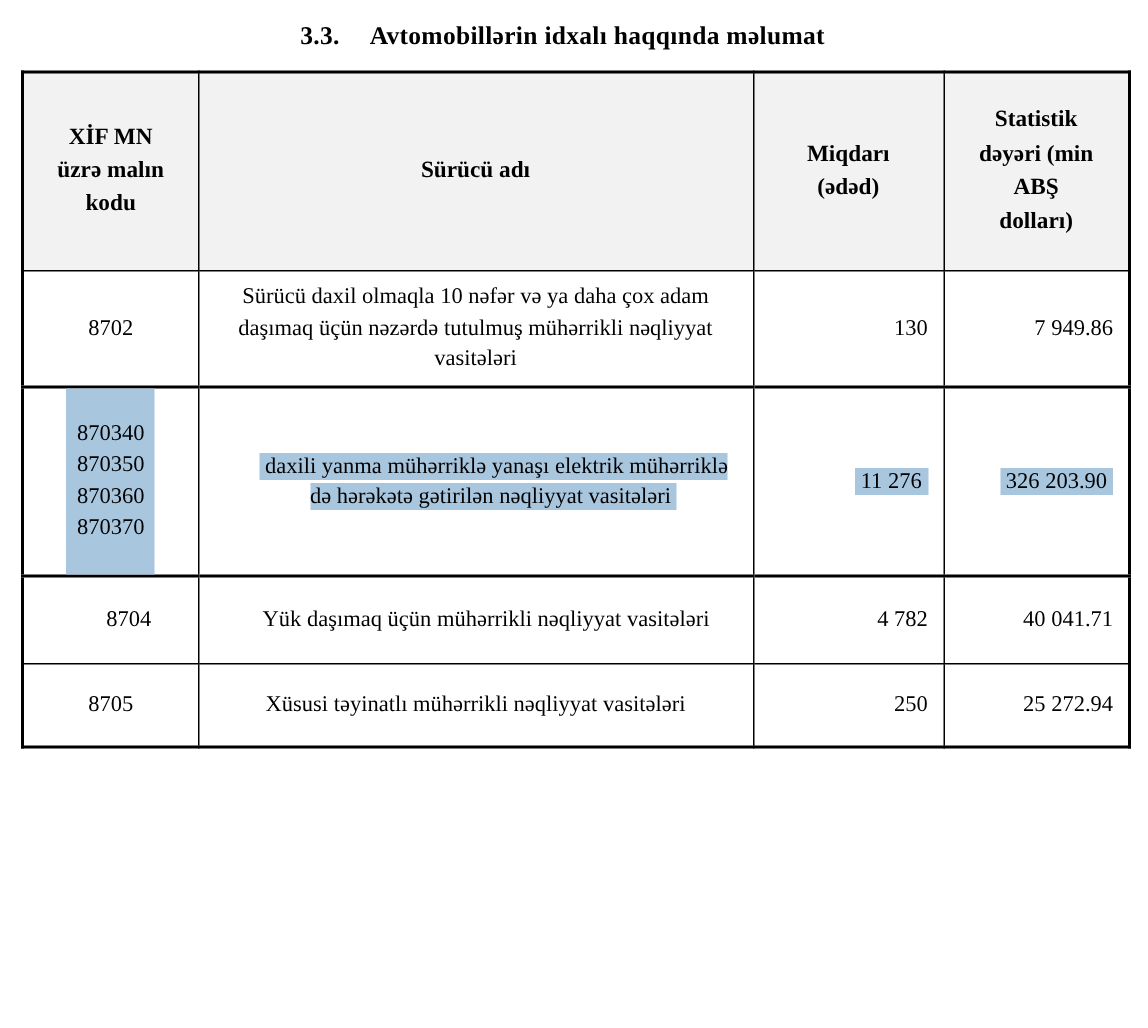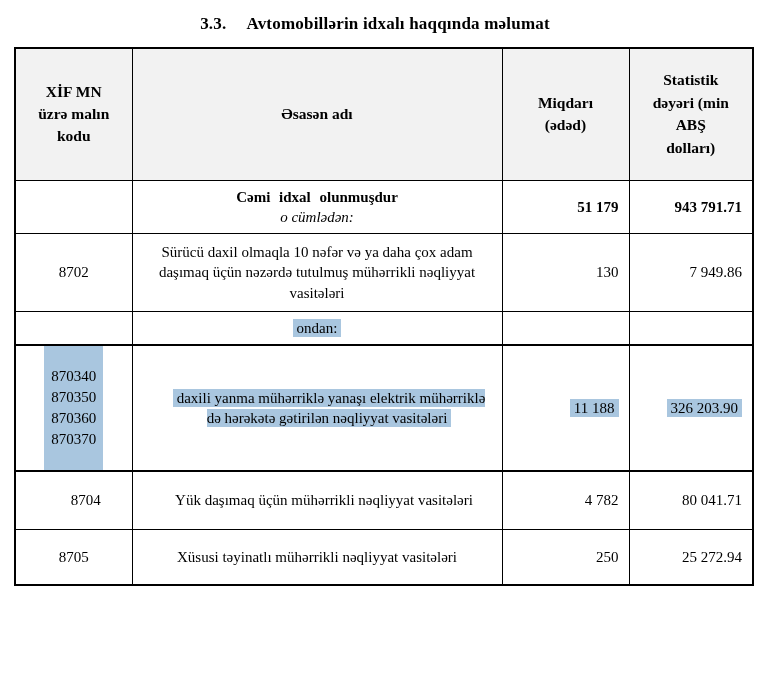--- a/index.html
+++ b/index.html
@@ -100,75 +100,60 @@
       <col style="width:127px">
       <col style="width:124px">
     </colgroup>
 
     <tbody>
         <tr>
       <th>
         <div class="th-inner-narrow">XİF MN üzrə malın kodu</div>
       </th>
       <th>
-        <div>Əsasən adı</div>
+        <div>Sürücü adı</div>
       </th>
       <th>
         <div class="th-inner-mid">Miqdarı (ədəd)</div>
       </th>
       <th>
         <div class="th-inner-val">Statistik dəyəri (min ABŞ dolları)</div>
       </th>
     </tr>
 
-    <tr class="r-summary">
-      <td class="c-code"></td>
-      <td class="c-name">
-        <div class="summary-title">Cəmi idxal olunmuşdur</div>
-        <div class="summary-sub">o cümlədən:</div>
-      </td>
-      <td class="c-num">51 179</td>
-      <td class="c-num">943 791.71</td>
-    </tr>
 
     <tr class="r-bus">
       <td class="c-code">8702</td>
       <td class="c-name">Sürücü daxil olmaqla 10 nəfər və ya daha çox adam daşımaq üçün nəzərdə tutulmuş mühərrikli nəqliyyat vasitələri</td>
       <td class="c-num">130</td>
       <td class="c-num">7 949.86</td>
     </tr>
 
 
-    <tr class="r-divider">
-      <td class="c-code"></td>
-      <td class="c-name divider-label"><span class="hl">ondan:</span></td>
-      <td class="c-num"></td>
-      <td class="c-num"></td>
-    </tr>
 
     <tr class="r-hybrid">
       <td class="c-code">
         <span class="codes-block">
           <span>870340</span>
           <span>870350</span>
           <span>870360</span>
           <span>870370</span>
         </span>
       </td>
       <td class="c-name name-indent"><span class="hl">daxili yanma mühərriklə yanaşı elektrik mühərriklə də hərəkətə gətirilən nəqliyyat vasitələri</span></td>
-      <td class="c-num"><span class="hl">11 188</span></td>
+      <td class="c-num"><span class="hl">11 276</span></td>
       <td class="c-num"><span class="hl">326 203.90</span></td>
     </tr>
 
 
     <tr class="r-trucks">
       <td class="c-code">8704</td>
       <td class="c-name">Yük daşımaq üçün mühərrikli nəqliyyat vasitələri</td>
       <td class="c-num">4 782</td>
-      <td class="c-num">80 041.71</td>
+      <td class="c-num">40 041.71</td>
     </tr>
 
     <tr class="r-special">
       <td class="c-code">8705</td>
       <td class="c-name">Xüsusi təyinatlı mühərrikli nəqliyyat vasitələri</td>
       <td class="c-num">250</td>
       <td class="c-num">25 272.94</td>
     </tr>
 
   </tbody>

